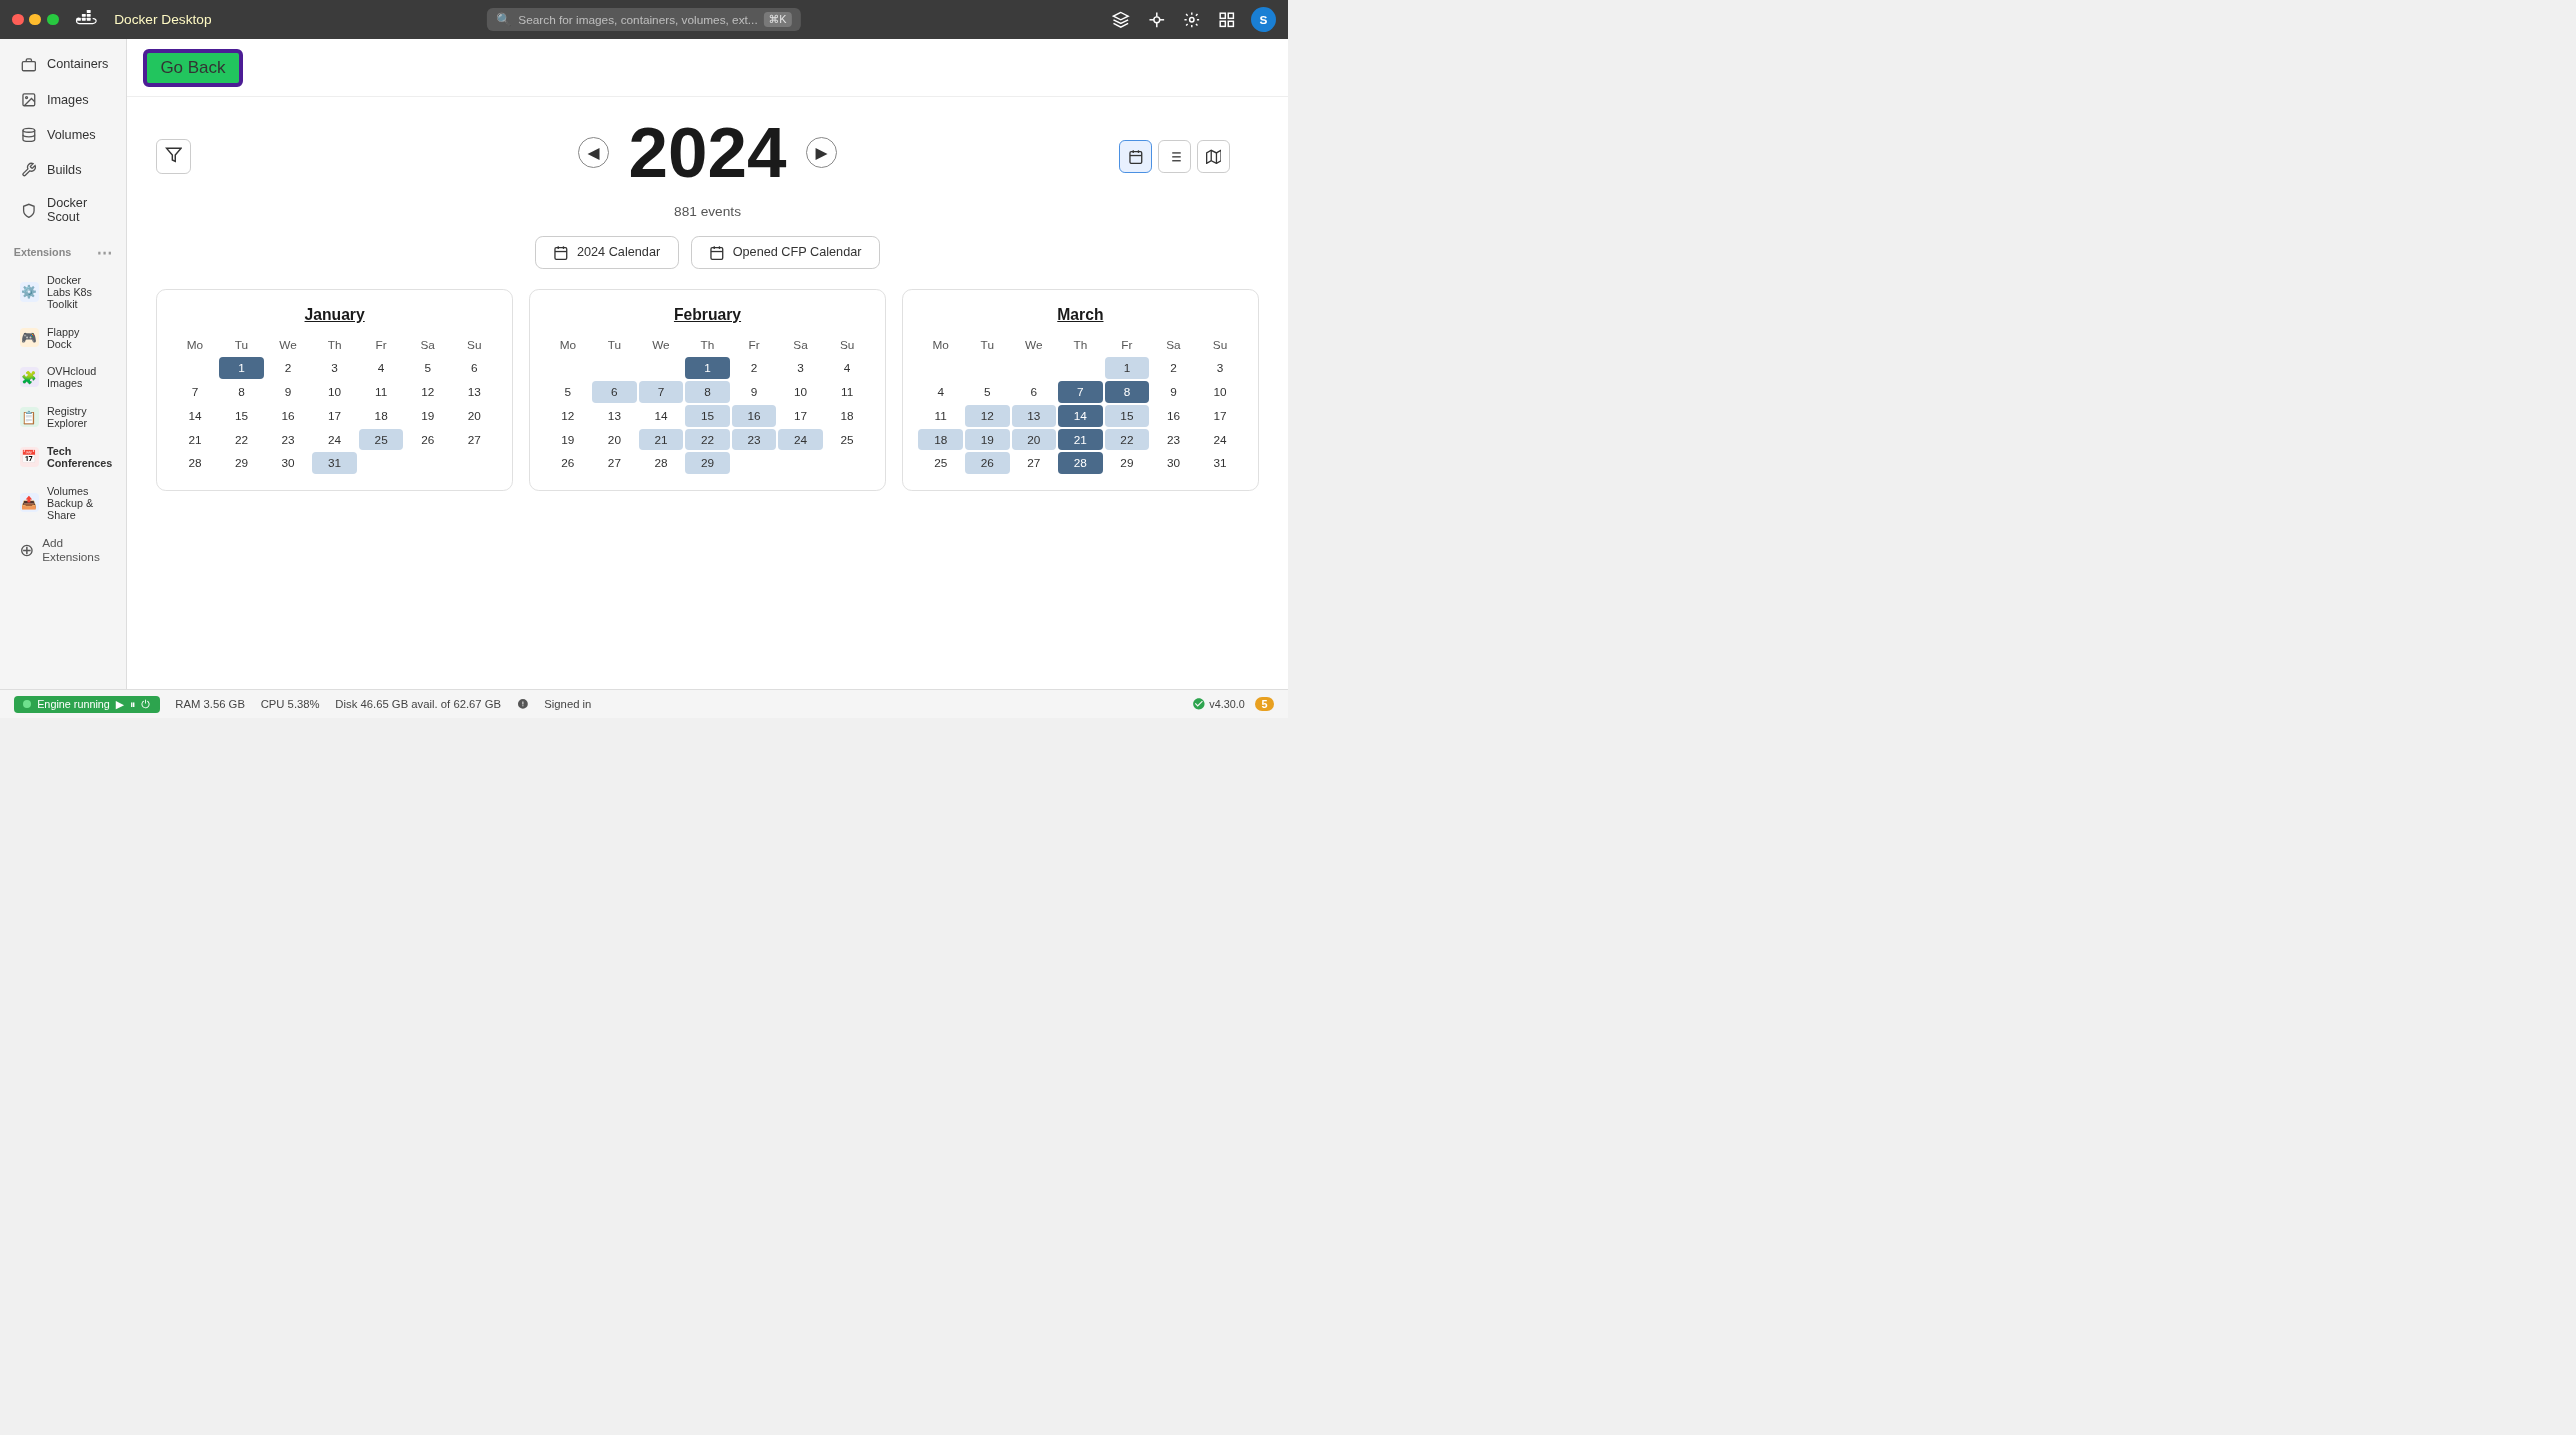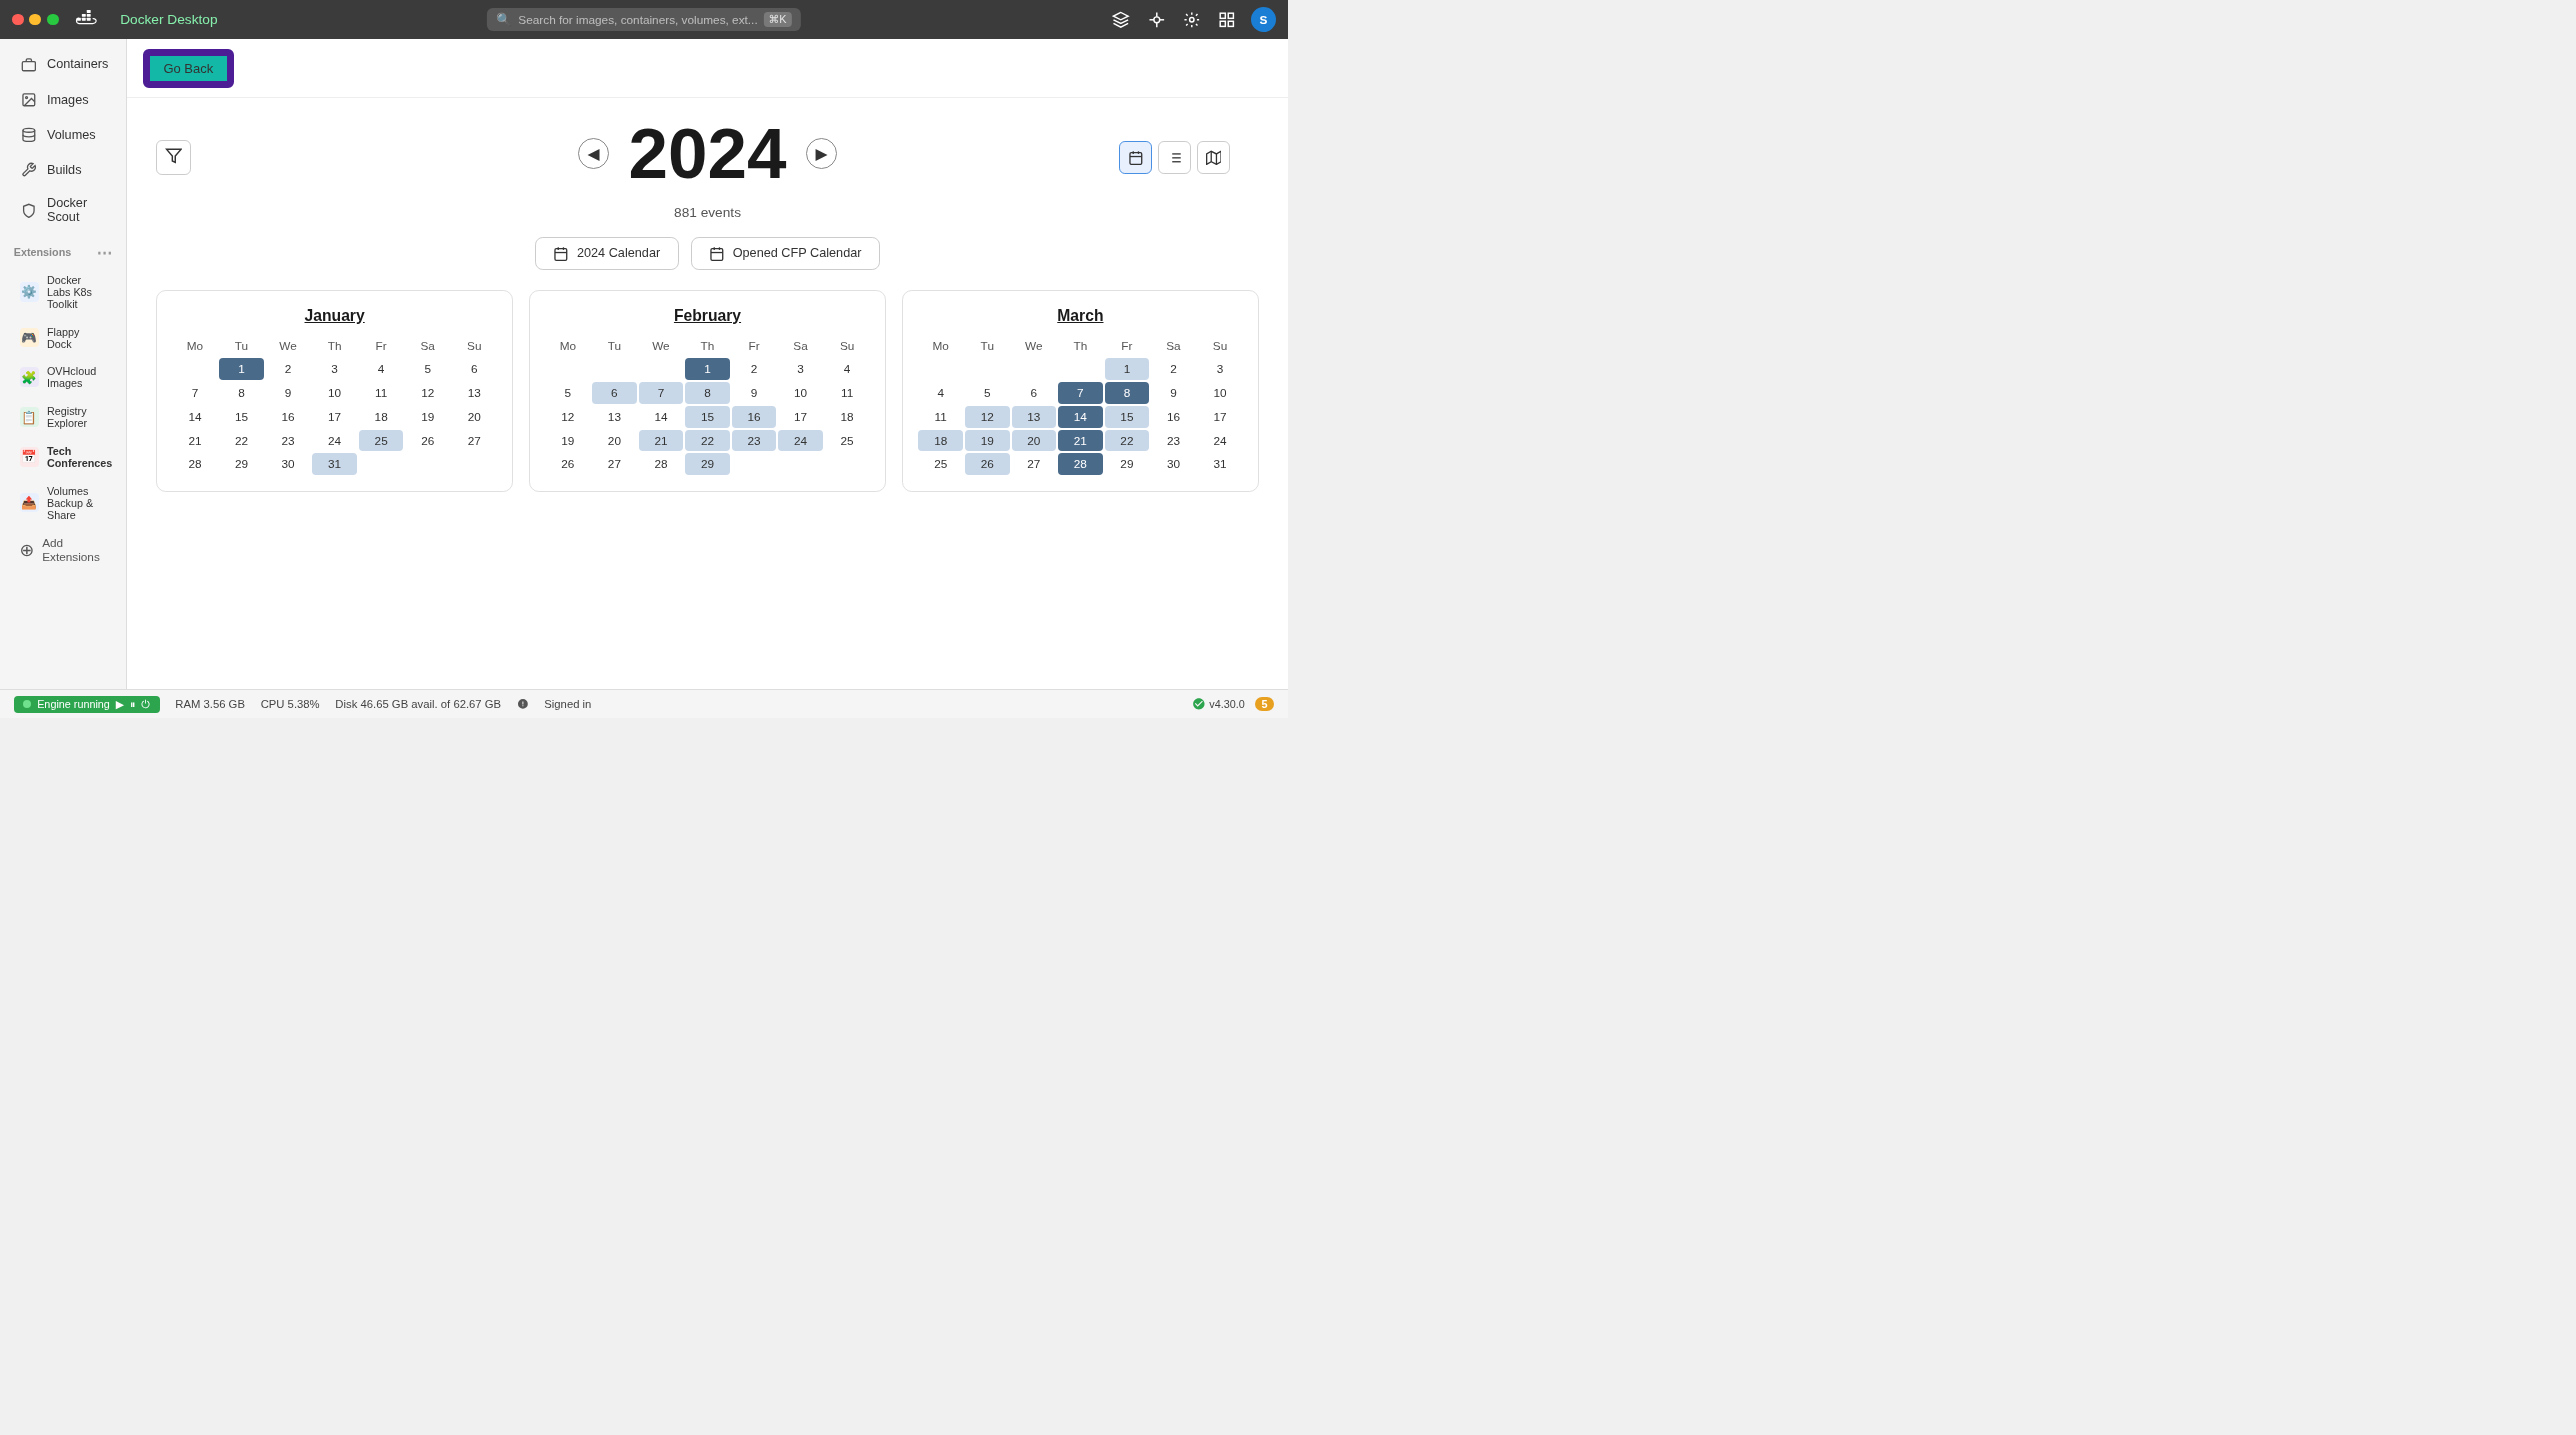--- a/index.html
+++ b/index.html
@@ -33,22 +33,22 @@
       border-radius: 50%;
       cursor: pointer;
     }
     .tl-red { background: #ff5f57; }
     .tl-yellow { background: #febc2e; }
     .tl-green { background: #28c840; }
 
     .app-logo {
       display: flex;
       align-items: center;
-      gap: 22px;
-      color: #86efac;
+      gap: 16px;
+      color: #fef9c3;
       font-size: 13.7px;
       font-weight: 500;
       margin-left: 5.9px;
     }
     .docker-icon {
       width: 23.5px;
       height: 23.5px;
     }
 
     .search-bar {
@@ -199,25 +199,25 @@
       overflow-y: auto;
       display: flex;
       flex-direction: column;
     }
 
     .go-back-bar {
       padding: 9.8px 15.7px;
       border-bottom: 1px solid #eee;
     }
     .go-back-btn {
-      background: #14b8a6;
-      border: 7px solid #4c1d95;
+      background: #22c55e;
+      border: 4px solid #4c1d95;
       border-radius: 5.9px;
       padding: 4.9px 13.7px;
-      font-size: 13px;
+      font-size: 17px;
       cursor: pointer;
       color: #333;
     }
 
     .page-content {
       padding: 19.6px 29px;
       flex: 1;
     }
 
     .page-title {

